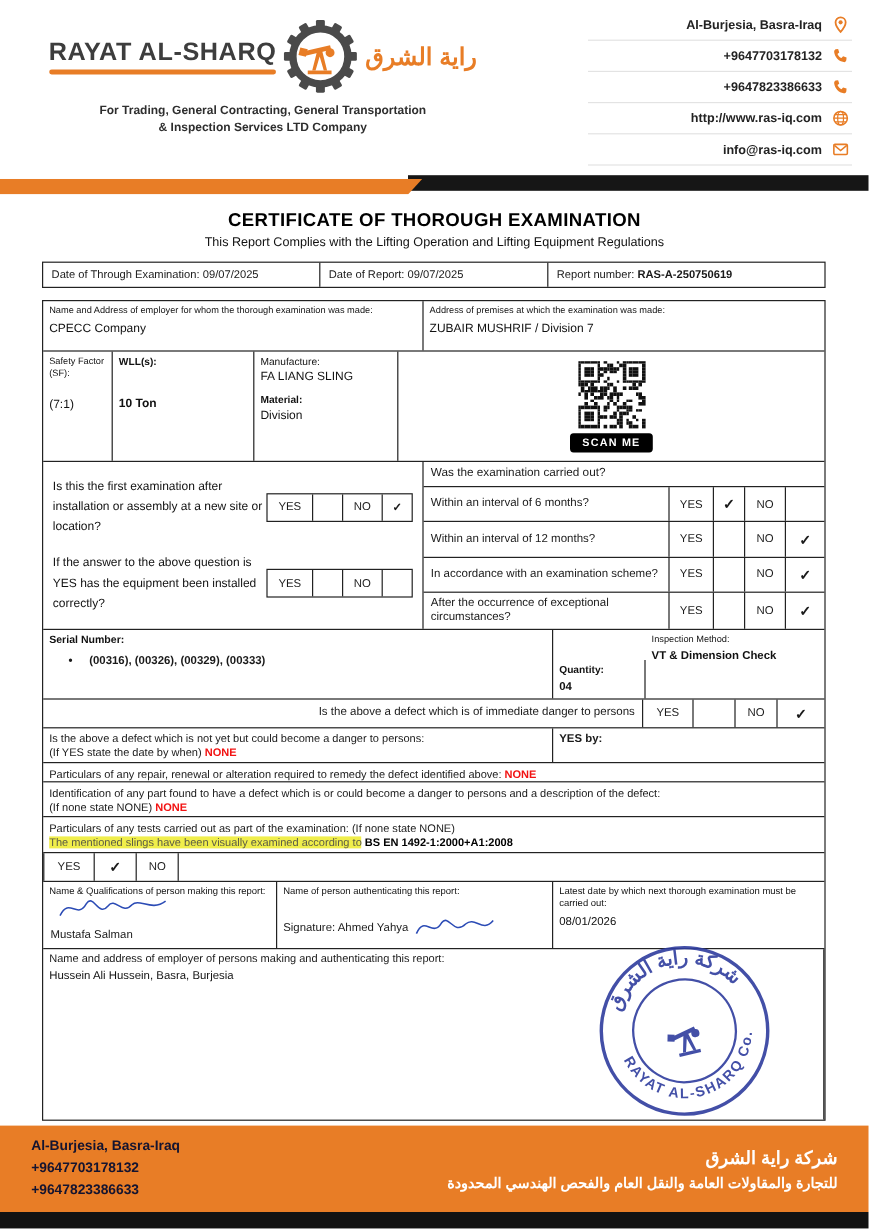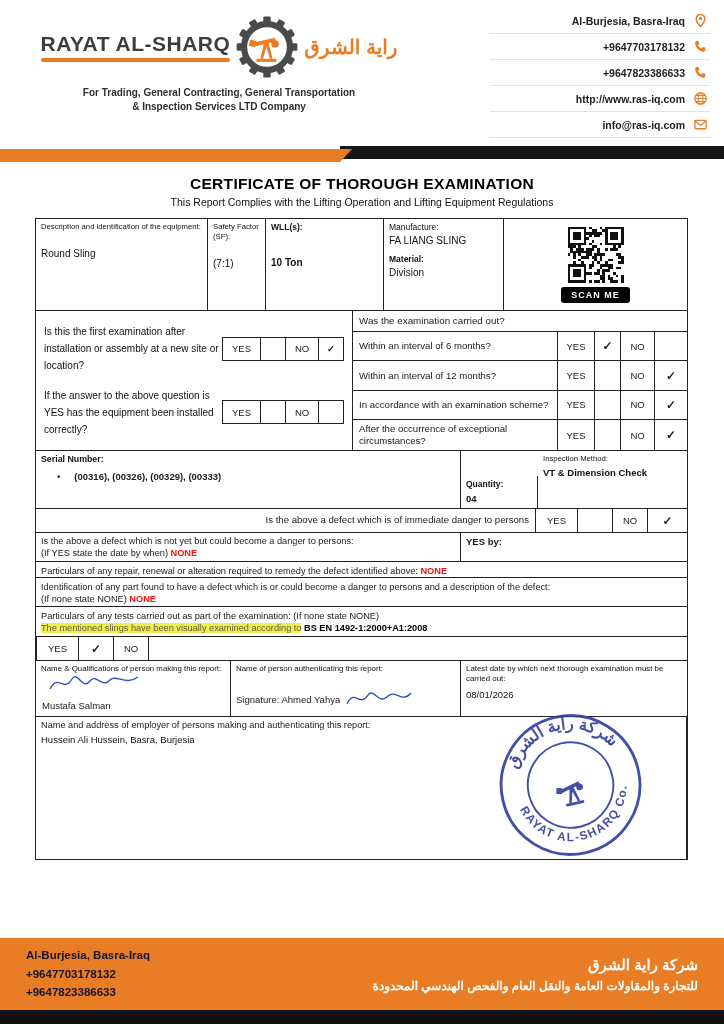--- a/index.html
+++ b/index.html
@@ -223,29 +223,49 @@
       <div class="ribbon-black"></div>
       <div class="ribbon-orange"></div>
     </div>
   </div>
 
   <div class="title-block">
     <div class="main-title">CERTIFICATE OF THOROUGH EXAMINATION</div>
     <div class="sub-title">This Report Complies with the Lifting Operation and Lifting Equipment Regulations</div>
   </div>
 
+  <div class="info-row">
+    <div class="info-cell ic1">
+      <span>Date of Through Examination:</span>
+      <span>09/07/2025</span>
+    </div>
+    <div class="info-cell ic2">
+      <span>Date of Report:</span>
+      <span>09/07/2025</span>
+    </div>
+    <div class="info-cell ic3">
+      <span>Report number:</span>
+      <span class="b">RAS-A-250750619</span>
+    </div>
+  </div>
 
   <div class="main-table">
 
+    <div class="row rowA">
+      <div class="cell employer-cell">
+        <div class="lbl">Name and Address of employer for whom the thorough examination was made:</div>
+        <div class="val">CPECC Company</div>
+      </div>
+      <div class="cell premises-cell">
+        <div class="lbl">Address of premises at which the examination was made:</div>
+        <div class="val">ZUBAIR MUSHRIF / Division 7</div>
+      </div>
+    </div>
 
     <div class="row rowB">
-      <div class="cell desc-cell">
-        <div class="lbl">Description and identification of the equipment:</div>
-        <div class="val">Round Sling</div>
-      </div>
       <div class="cell sf-cell">
         <div class="lbl">Safety Factor (SF):</div>
         <div class="val">(7:1)</div>
       </div>
       <div class="cell wll-cell">
         <div class="lbl b" style="font-size:8.5px">WLL(s):</div>
         <div class="val b">10 Ton</div>
       </div>
       <div class="cell man-cell">
         <div class="lbl" style="font-size:8.5px">Manufacture:</div>

